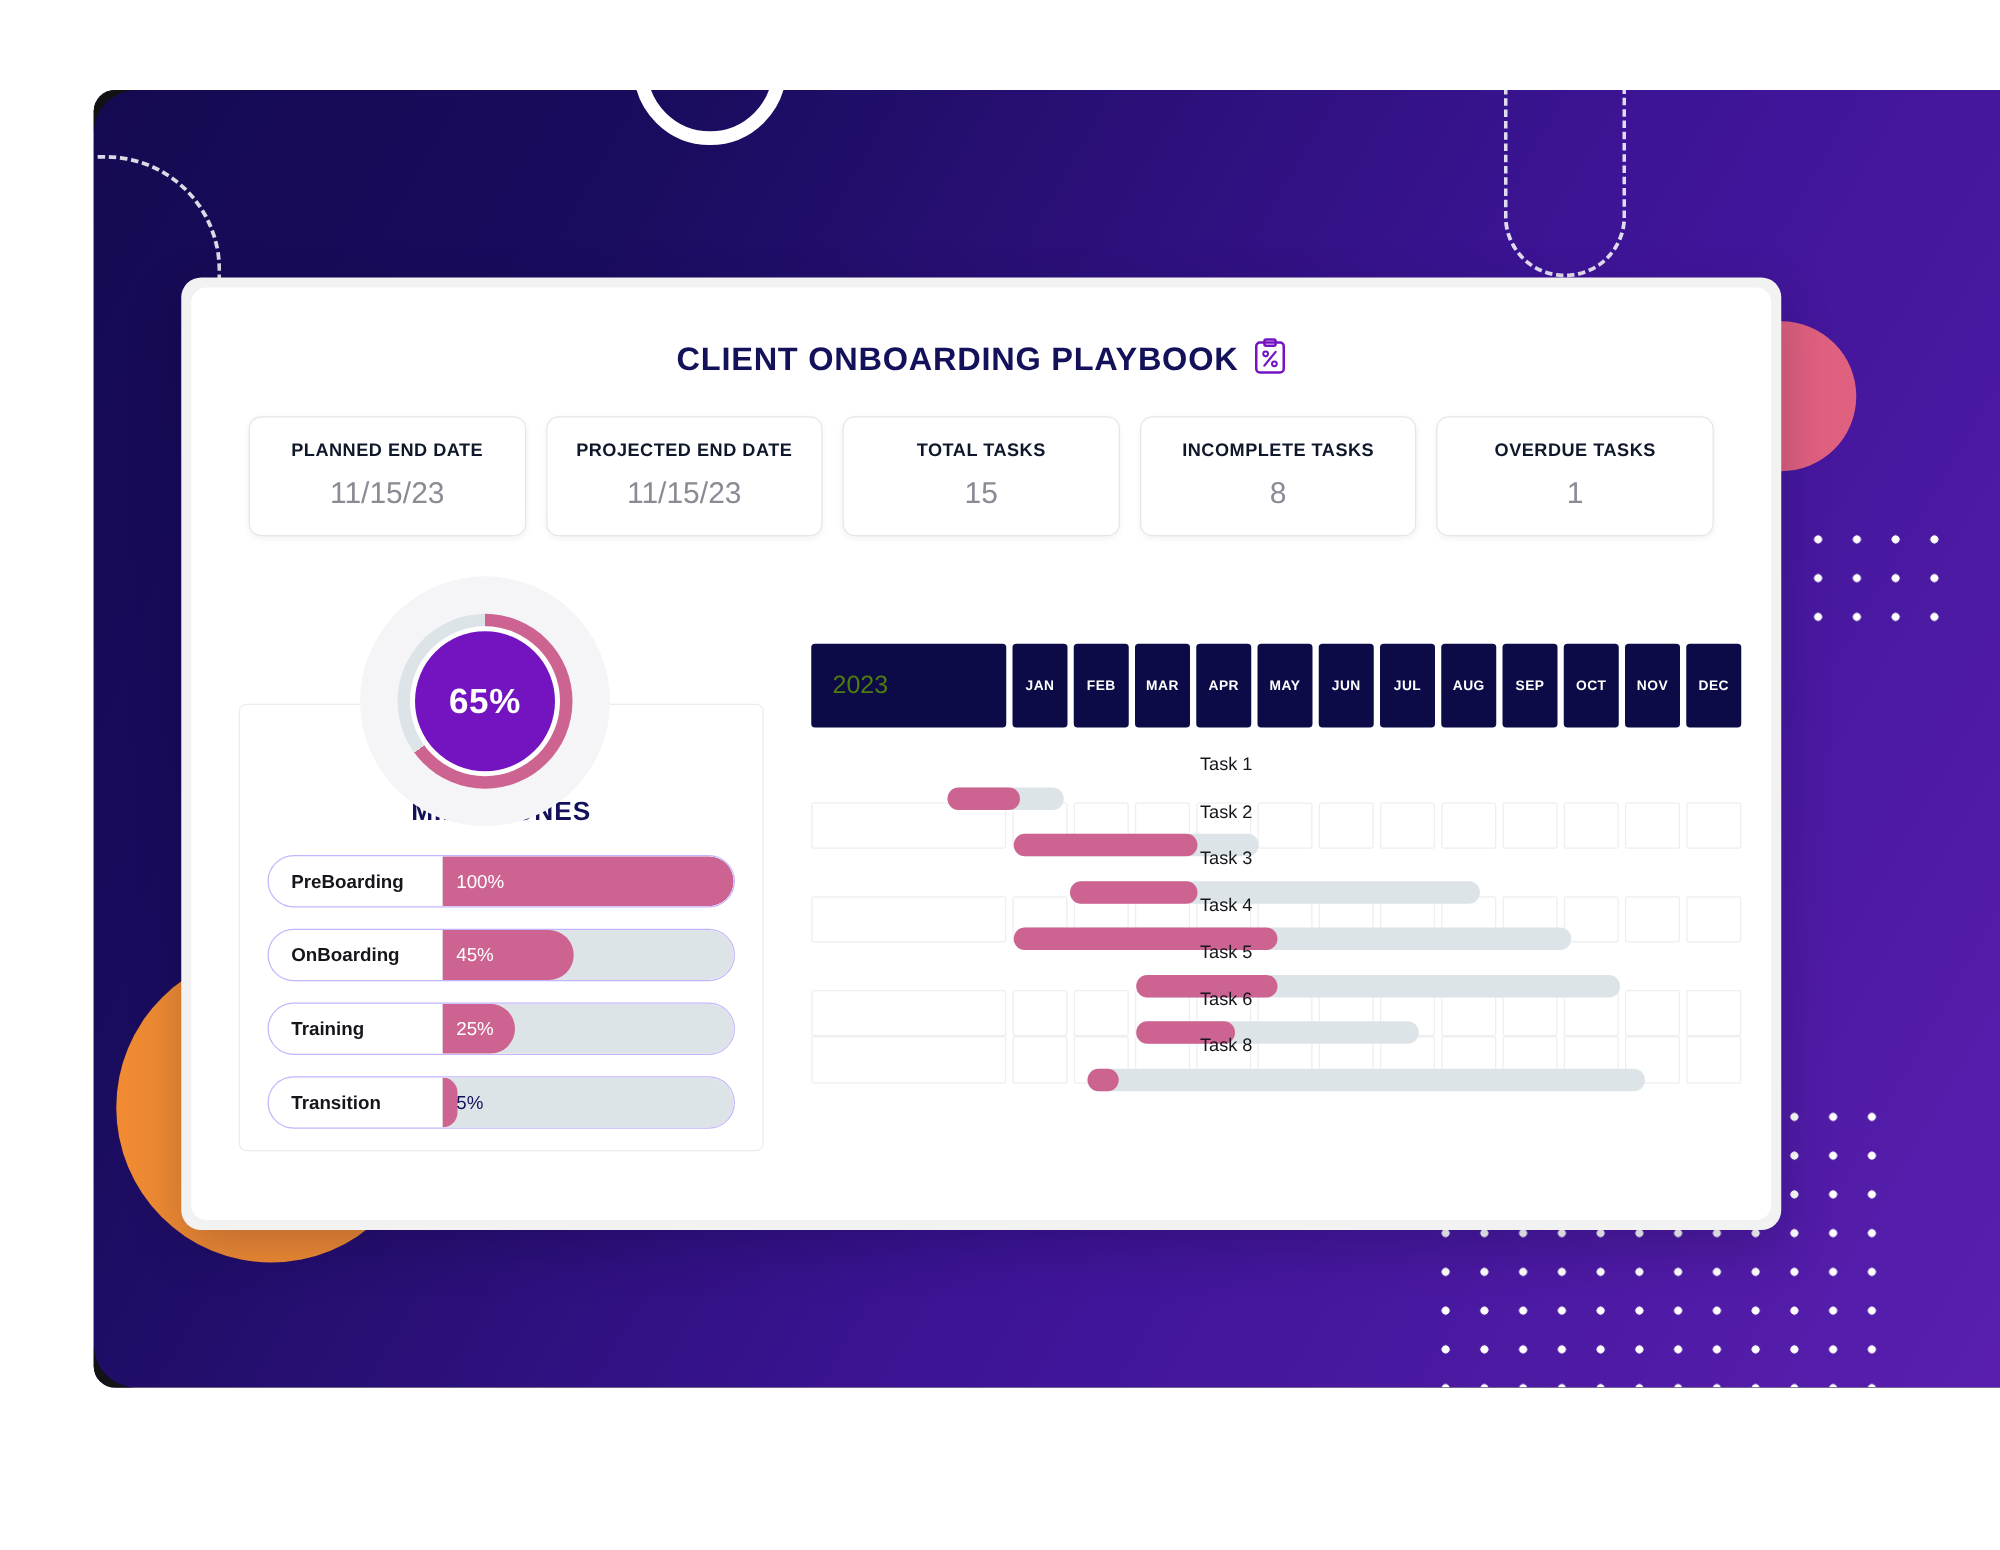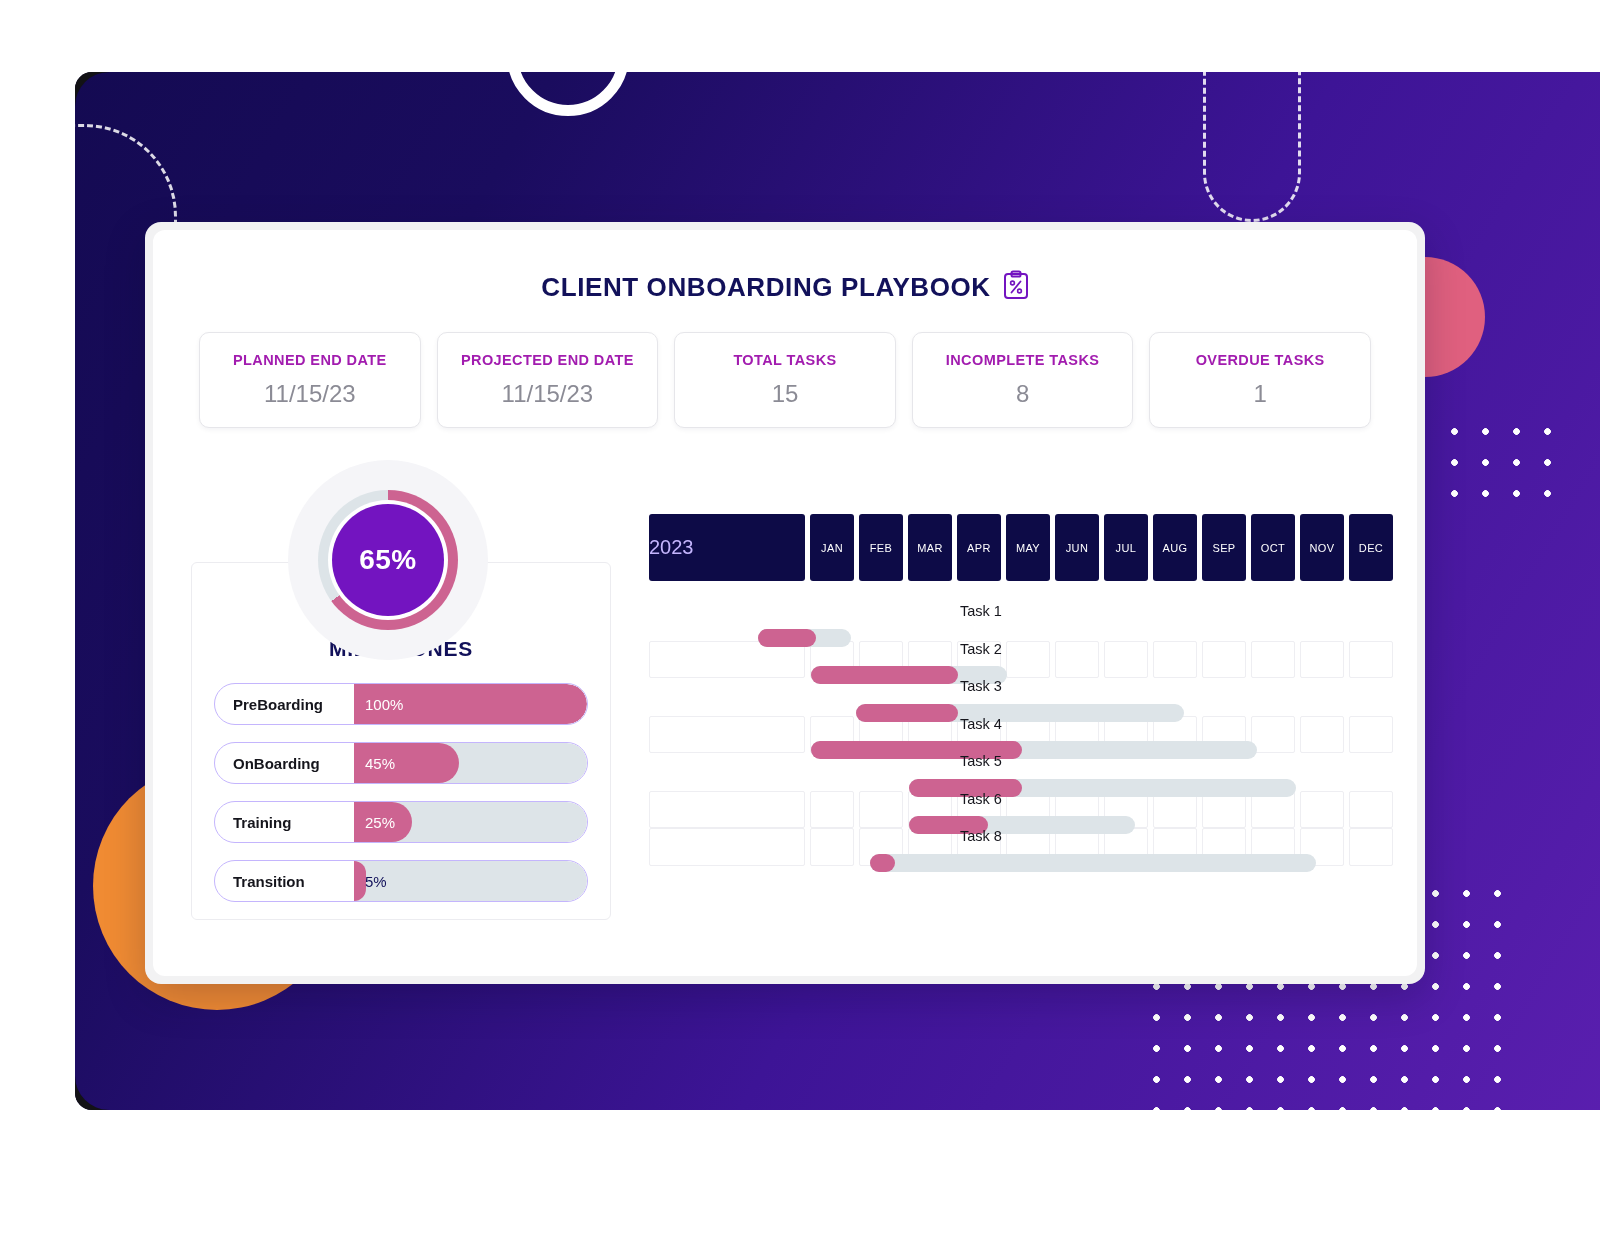--- a/index.html
+++ b/index.html
@@ -144,21 +144,21 @@
     display: flex;
     flex-direction: column;
     align-items: center;
     justify-content: center;
     gap: 12px;
   }
   .kpi-label {
     font-size: 14.5px;
     font-weight: 700;
     letter-spacing: 0.4px;
-    color: #a21caf;
+    color: #0f172a;
     text-transform: uppercase;
   }
   .kpi-value {
     font-size: 24px;
     color: #8b8b95;
     font-weight: 400;
   }
 
   
   #body-split {
@@ -293,34 +293,35 @@
     gap: 5px;
     height: 67px;
   }
   #gantt-year-cell {
     width: 156px;
     flex: none;
     background: #0d0b47;
     border-radius: 3px;
     display: flex;
     align-items: center;
-    color: #c4b5fd;
+    padding-left: 17px;
+    color: #4d7c0f;
     font-size: 20px;
   }
   .gantt-month-cell {
     width: 44px;
     flex: none;
     background: #0d0b47;
     border-radius: 3px;
     display: flex;
     align-items: center;
     justify-content: center;
     color: #ffffff;
     font-size: 11px;
-    font-weight: 400;
+    font-weight: 700;
     letter-spacing: 0.4px;
   }
   #gantt-header .gantt-month-cell:first-of-type { margin-left: 7px; }
 
   #gantt-rows { margin-top: 22px; }
 
   .gantt-row {
     position: relative;
     height: 37.5px;
     display: flex;

